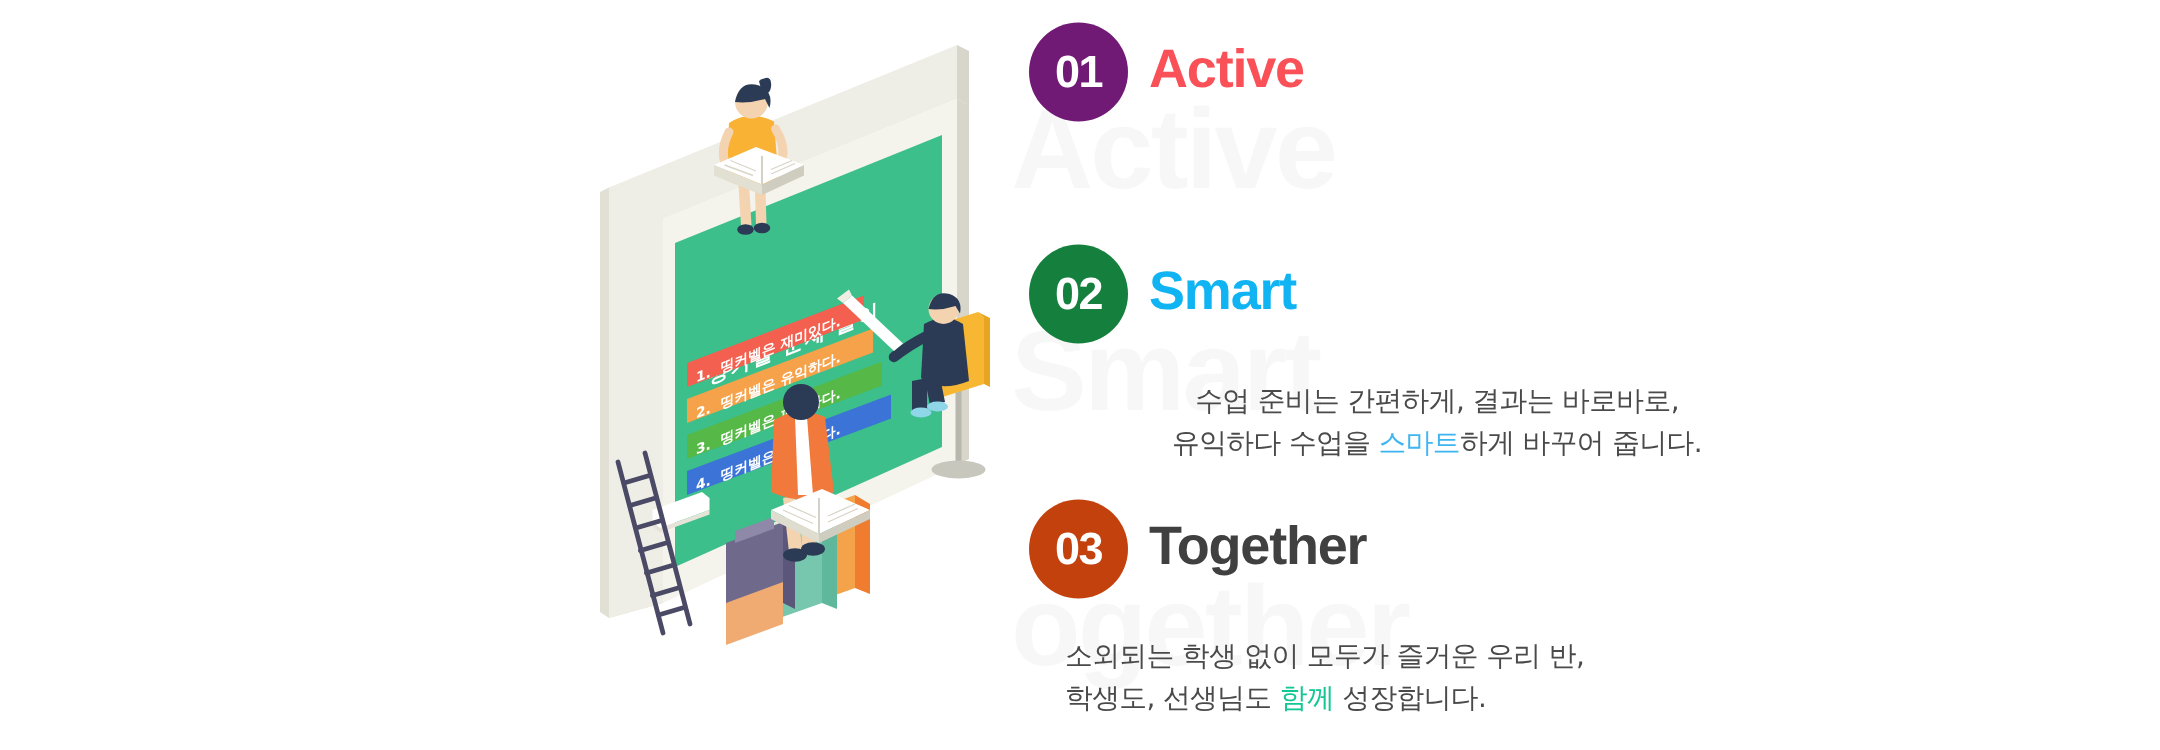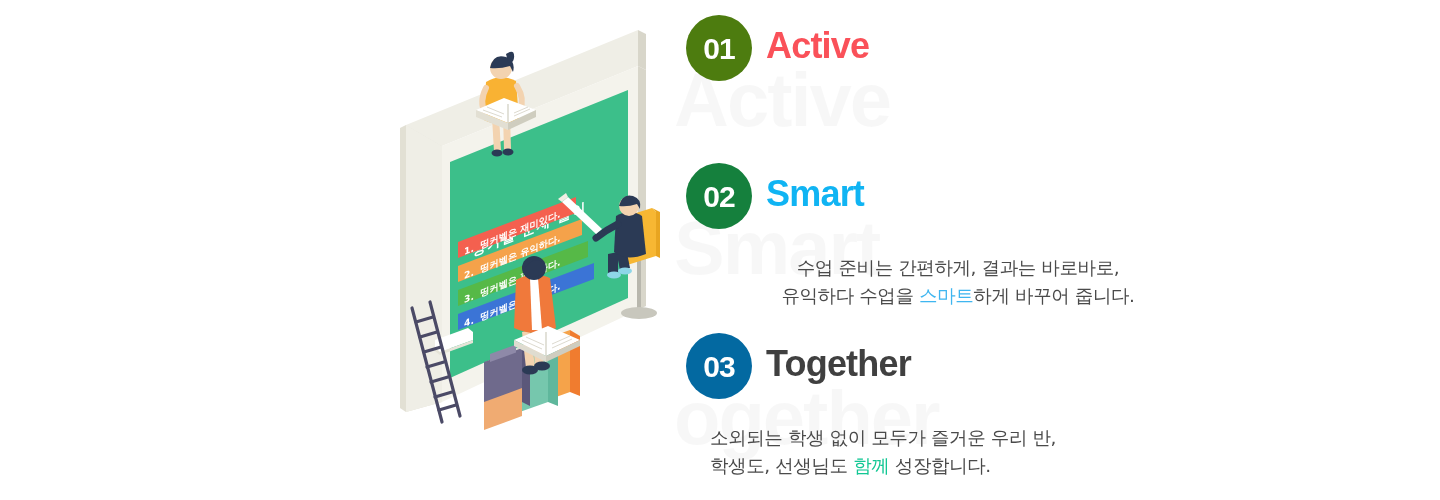--- a/index.html
+++ b/index.html
@@ -265,42 +265,42 @@
         <path d="M238,214 q-12,6 -22,14" stroke="#2b3a55" stroke-width="7" fill="none" stroke-linecap="round"></path>
         <polygon points="182,192 216,224 222,219 188,187" fill="#ffffff"></polygon>
         <polygon points="182,192 188,187 186,183 178,189" fill="#f0eee4"></polygon>
       </g>
     </svg>
   </div>
 
   <div class="feature" id="feature-01">
     <div class="watermark">Active</div>
     <div class="feature-head">
-      <div class="badge" style="background:#4d7c0f;">
+      <div class="badge" style="background:#701a75;">
         <span class="badge-num">01</span>
       </div>
       <div class="feature-title" style="color:#fa5159;">Active</div>
     </div>
   </div>
 
   <div class="feature" id="feature-02">
     <div class="watermark">Smart</div>
     <div class="feature-head">
       <div class="badge" style="background:#15803d;">
         <span class="badge-num">02</span>
       </div>
       <div class="feature-title" style="color:#10b4f3;">Smart</div>
     </div>
     <div class="feature-body"><span>수업 준비는 간편하게, 결과는 바로바로,</span><br><span>유익하다 수업을 </span><em class="hl-02">스마트</em><span>하게 바꾸어 줍니다.</span></div>
   </div>
 
   <div class="feature" id="feature-03">
     <div class="watermark">ogether</div>
     <div class="feature-head">
-      <div class="badge" style="background:#0369a1;">
+      <div class="badge" style="background:#c2410c;">
         <span class="badge-num">03</span>
       </div>
       <div class="feature-title" style="color:#404040;">Together</div>
     </div>
     <div class="feature-body"><span>소외되는 학생 없이 모두가 즐거운 우리 반,</span><br><span>학생도, 선생님도 </span><em class="hl-03">함께</em><span> 성장합니다.</span></div>
   </div>
 
 </div>
 
 </body></html>

